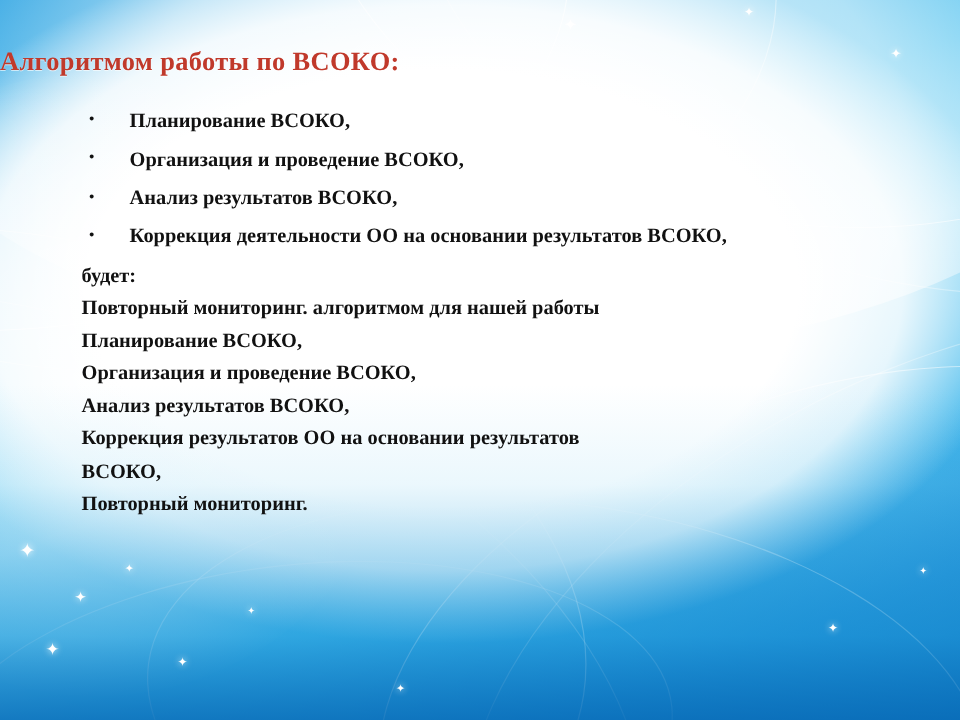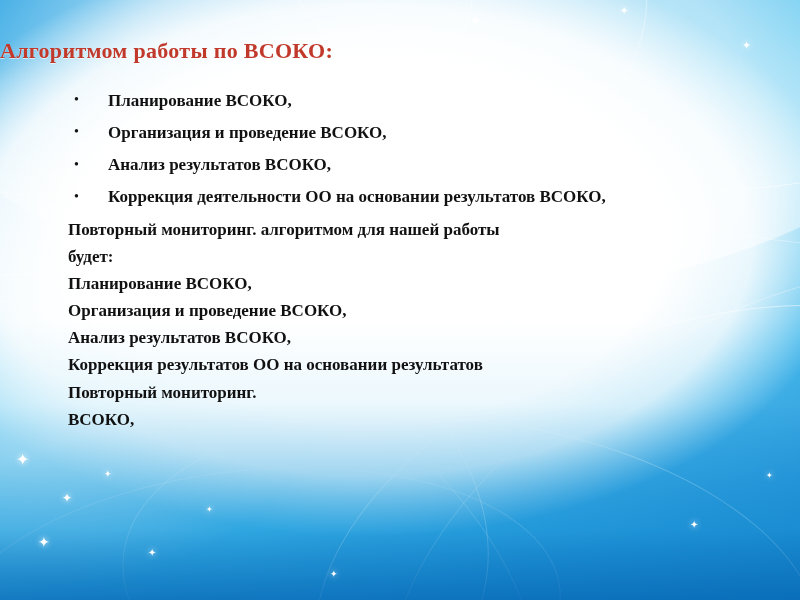--- a/index.html
+++ b/index.html
@@ -175,25 +175,25 @@
           <span class="dot">•</span>
           <span>Анализ результатов ВСОКО,</span>
         </li>
         <li class="wrap">
           <span class="dot">•</span>
           <span>Коррекция  деятельности  ОО  на  основании  результатов ВСОКО,</span>
         </li>
       </ul>
 
       <div class="plain">
+        <p>будет:</p>
         <p>Повторный мониторинг. алгоритмом для нашей работы</p>
-        <p>будет:</p>
         <p>Планирование ВСОКО,</p>
         <p>Организация и проведение ВСОКО,</p>
         <p>Анализ результатов ВСОКО,</p>
         <p>Коррекция результатов ОО на основании результатов</p>
+        <p>ВСОКО,</p>
         <p>Повторный мониторинг.</p>
-        <p>ВСОКО,</p>
       </div>
 
     </div>
   </div>
 </div>
 
 </body></html>

